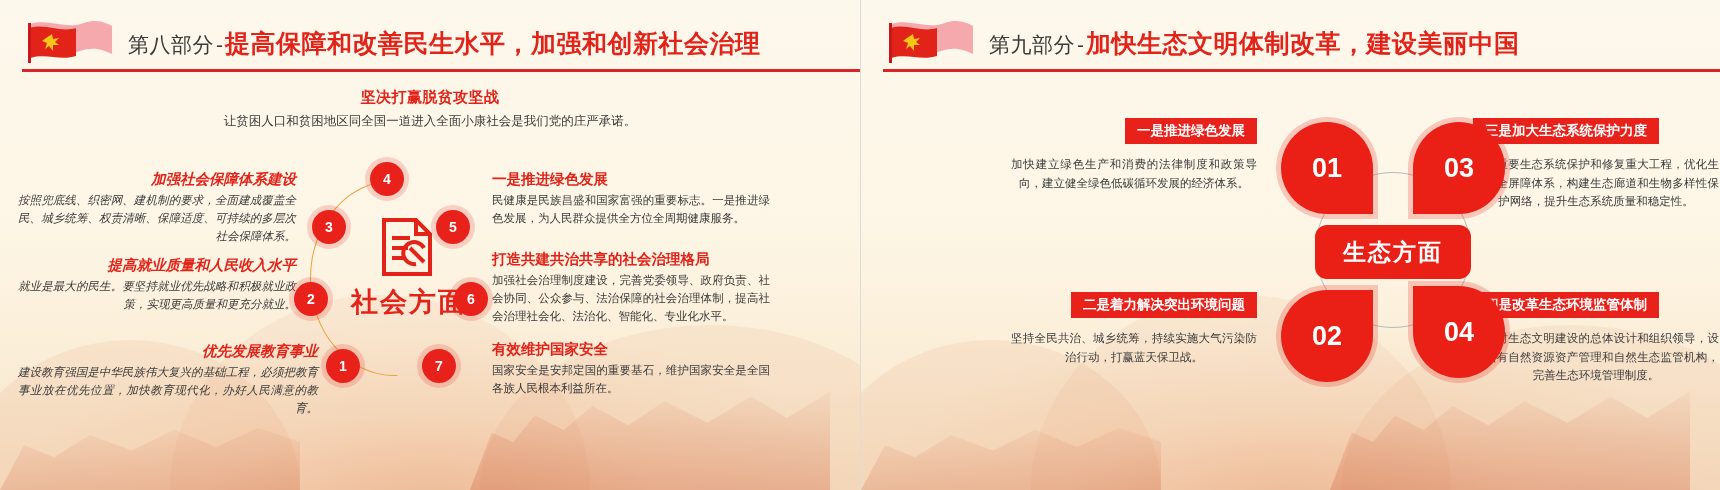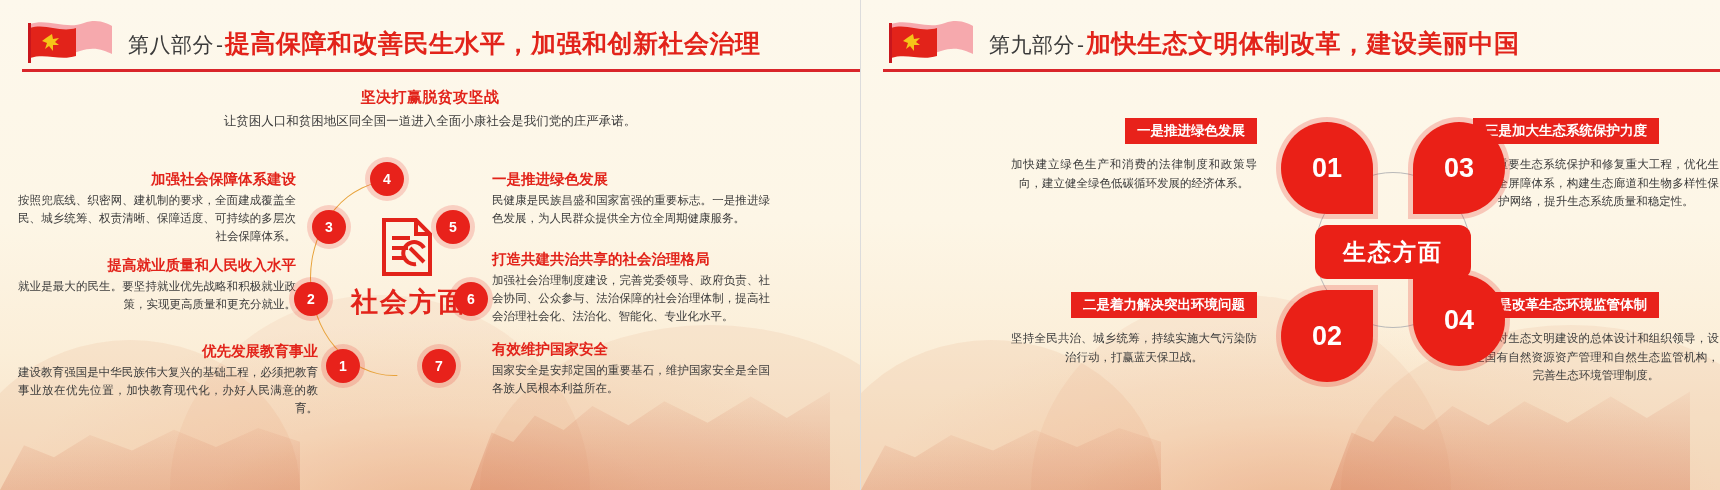--- a/index.html
+++ b/index.html
@@ -48,21 +48,21 @@
   .hdr-title { font-size: 25px; color: #e2231a; font-weight: 700; letter-spacing: .5px;}
 
   
   .banner { position:absolute; top: 88px; left: 0; right: 0; text-align: center; }
   .banner-title { font-size: 15px; font-weight: 700; color: #e2231a; letter-spacing: .4px;}
   .banner-sub { margin-top: 6px; font-size: 12.5px; color: #3b3b3b; }
 
   .blk { position: absolute; width: 278px; }
   .blk .t { font-size: 14.5px; font-weight: 700; color: #e2231a; margin-bottom: 4px; line-height: 1.25;}
   .blk .b { font-size: 11.5px; color: #3b3b3b; line-height: 1.55; }
-  .blk.l { text-align: right; left: 18px; }
+  .blk.l { text-align: right; left: 18px; font-style: italic; }
   .blk.l .b { text-align: justify; text-align-last: right; }
   .blk.r { text-align: left; left: 492px; }
   .blk.r .b { text-align: justify; text-align-last: left; }
 
   .bl1 { top: 170px; } .bl2 { top: 256px; } .bl3 { top: 342px; width: 300px; left: 8px;}
   .br1 { top: 170px; } .br2 { top: 250px; } .br3 { top: 340px; }
 
   
   .ring-wrap { position:absolute; left: 286px; top: 158px; width: 216px; height: 240px; }
   .ring-arc { position:absolute; left: 24px; top: 22px; width: 168px; height: 196px;
@@ -97,21 +97,21 @@
   .petals { position:absolute; left: 412px; top: 122px; width: 240px; height: 260px; }
   .petal-ring { position:absolute; left: 42px; top: 50px; width: 156px; height: 156px;
                 border: 1.3px solid #b9b9b9; border-radius: 50%; }
   .petal { position:absolute; width: 92px; height: 92px; background:#ea2017;
            box-shadow: 0 0 0 5px rgba(234,32,23,.22);
            color:#fff; font-size: 27px; font-weight: 700;
            display:flex; align-items:center; justify-content:center; }
   .p01 { left: 8px;  top: 0px;   border-radius: 50% 50% 0 50%; }
   .p03 { left: 140px; top: 0px;  border-radius: 50% 50% 50% 0; }
   .p02 { left: 8px;  top: 168px; border-radius: 50% 0 50% 50%; }
-  .p04 { left: 140px; top: 152px;border-radius: 0 50% 50% 50%; }
+  .p04 { left: 140px; top: 164px;border-radius: 0 50% 50% 50%; }
   .pill { position:absolute; left: 42px; top: 103px; width: 156px; height: 54px;
           background:#ea2017; border-radius: 12px; color:#fff;
           display:flex; align-items:center; justify-content:center;
           font-size: 23px; font-weight: 700; letter-spacing: 2px; z-index: 3;}
 </style>
 </head>
 <body>
 
 <div class="stage">
 

